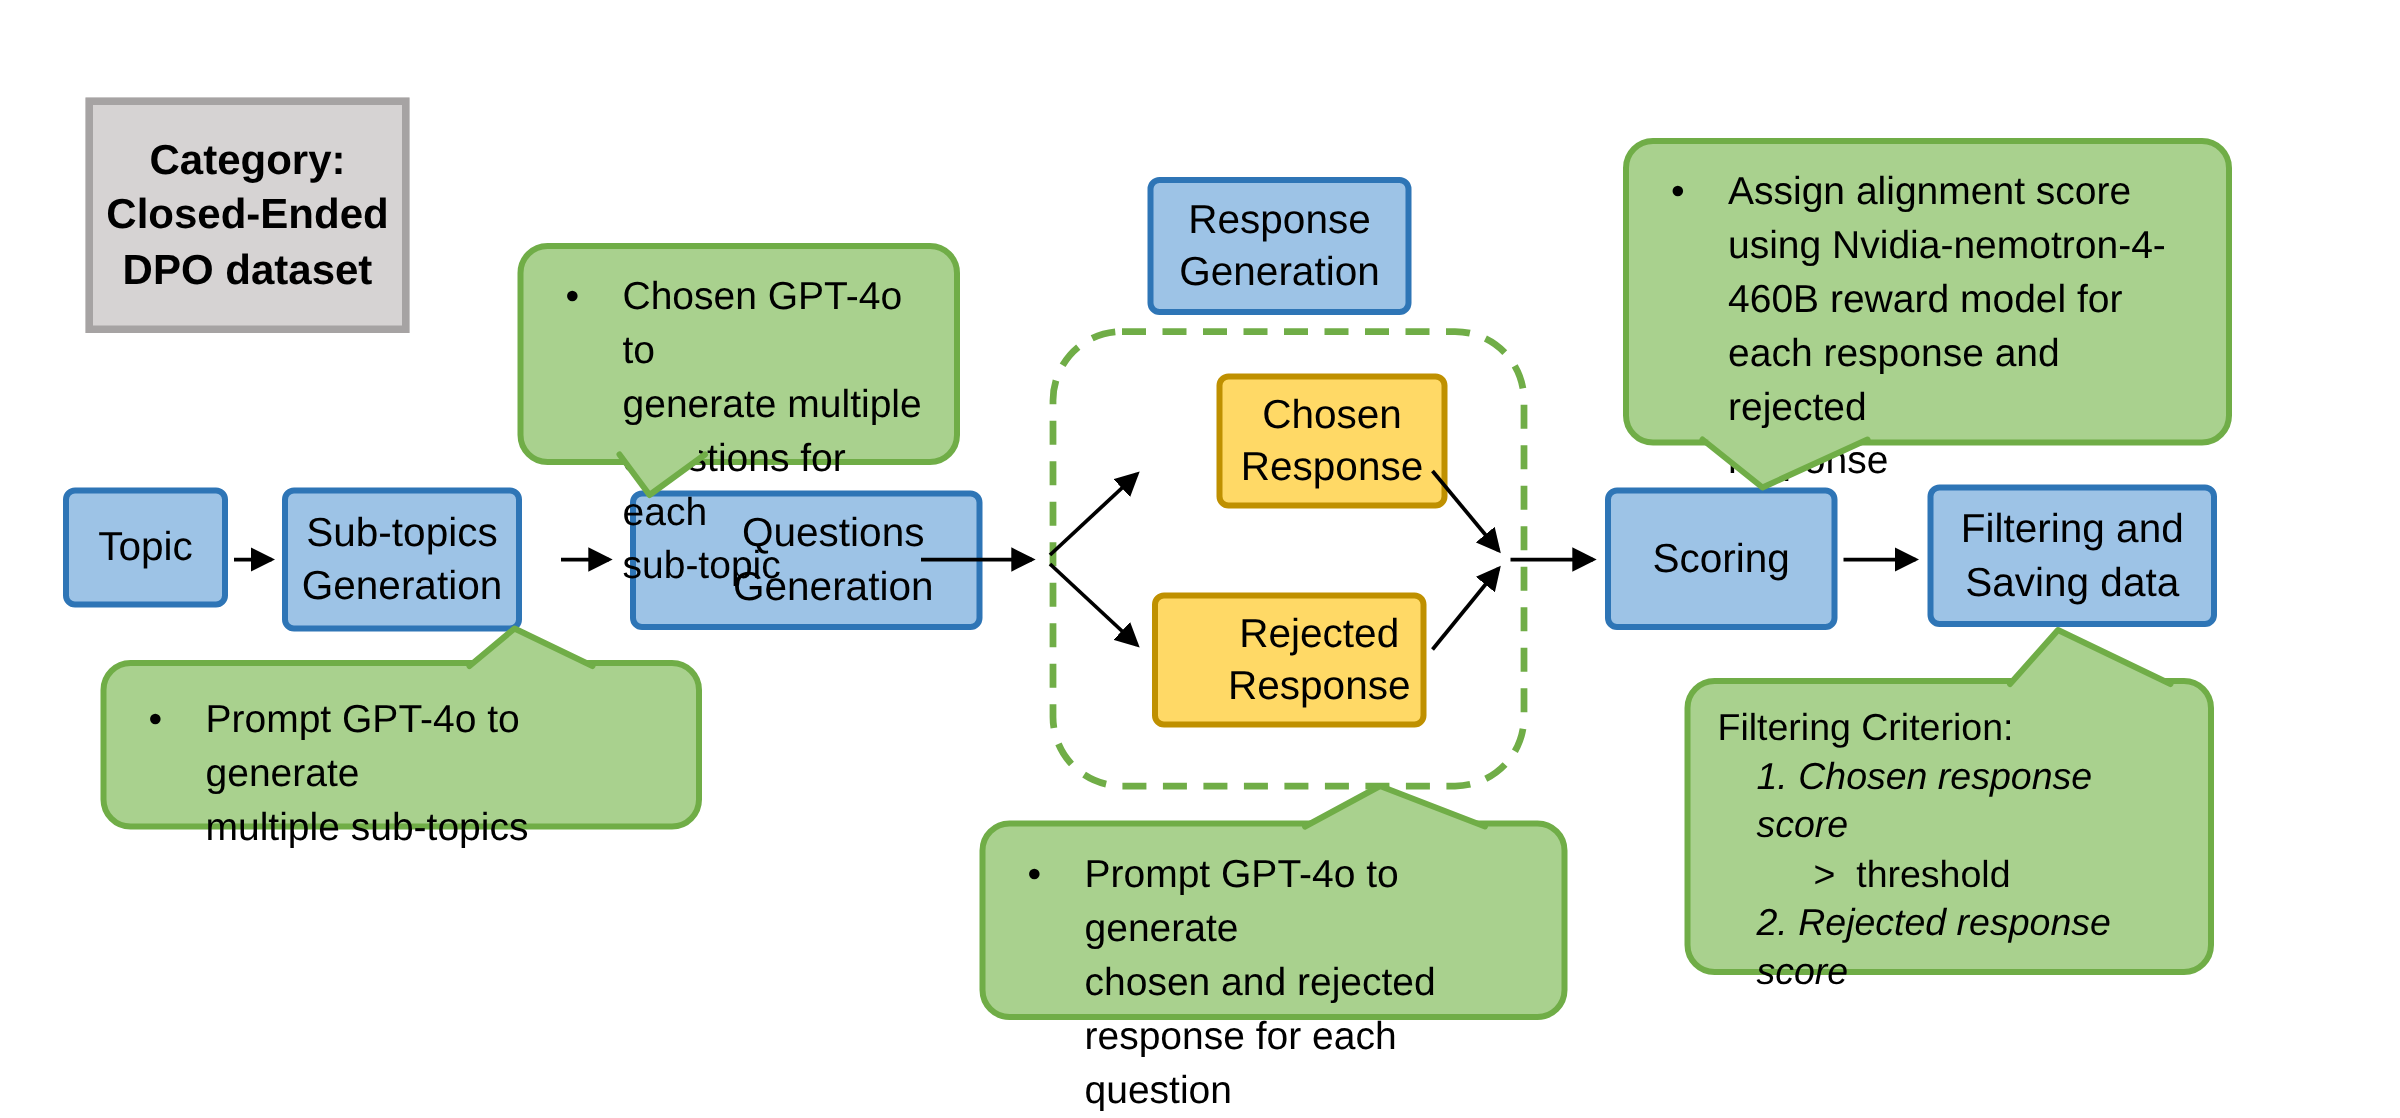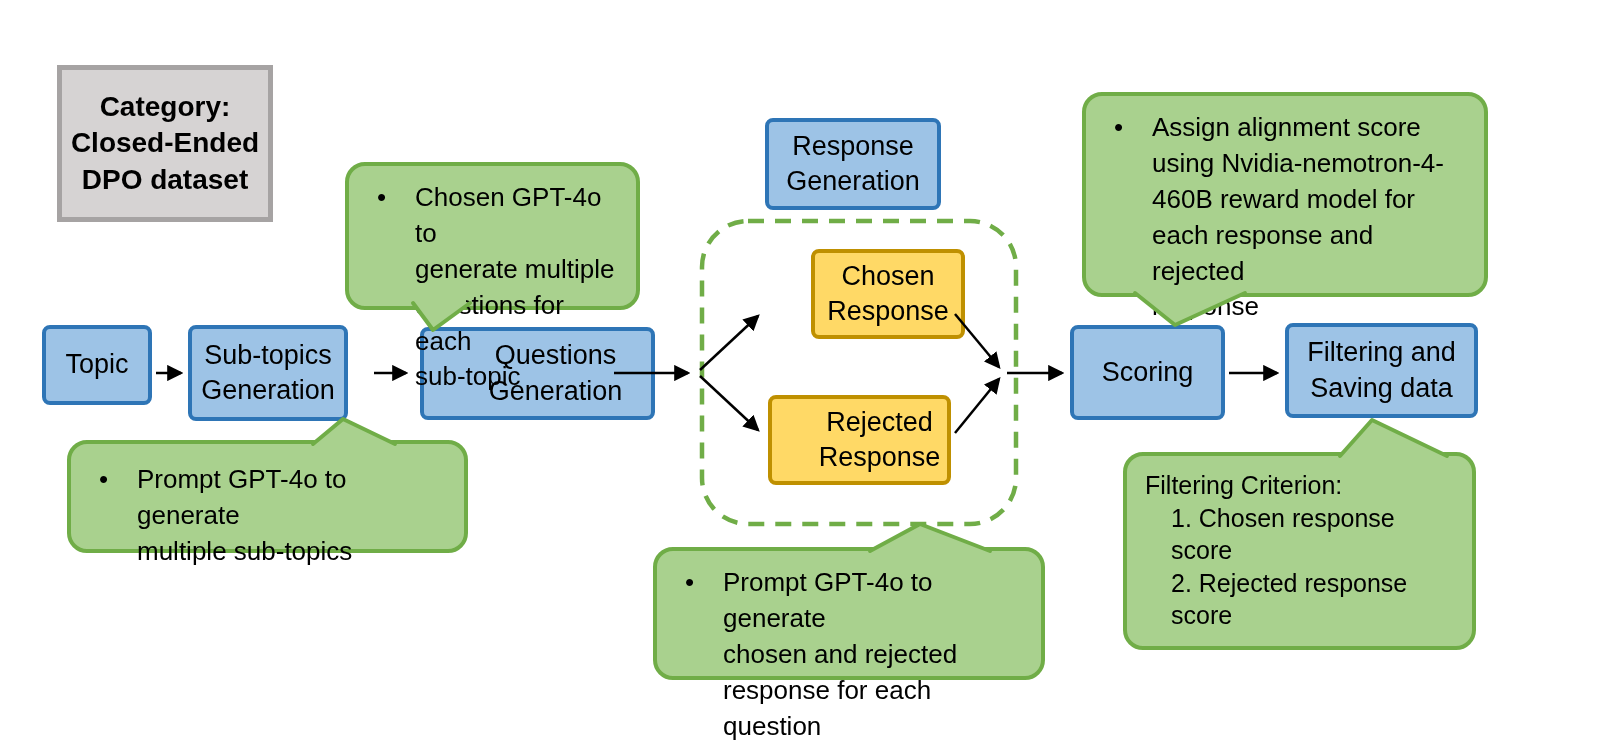--- a/index.html
+++ b/index.html
@@ -24,21 +24,21 @@
   }
   .callout{
     position:absolute;box-sizing:border-box;
     background:var(--callout-fill);border:4px solid var(--callout-border);
     border-radius:20px;font-size:26px;line-height:1.38;
   }
   .callout.bulleted{display:flex;align-items:flex-start;padding:14px 12px 8px 22px;}
   .callout .bullet{flex:0 0 38px;text-align:left;padding-left:6px;}
   .callout .callout-text{flex:1;white-space:pre-line;}
   .callout.filtering{font-size:25px;line-height:1.3;padding:13px 14px 8px 18px;}
-  .indent-1{padding-left:26px;}
+  .indent-1{padding-left:26px;font-style:italic;}
   .indent-2{padding-left:64px;white-space:pre-wrap;}
   svg.overlay{position:absolute;left:0;top:0;z-index:5;pointer-events:none;}
   .arrow{stroke:var(--arrow-color);stroke-width:2.5;fill:none;marker-end:url(#arrowhead);}
   .dashedrect{fill:none;stroke:var(--callout-border);stroke-width:4.5;stroke-dasharray:16 11;}
   .tail-fill{fill:var(--callout-fill);stroke:none;}
   .tail-edge{fill:none;stroke:var(--callout-border);stroke-width:4;stroke-linejoin:round;stroke-linecap:round;}
   #arrowhead path{fill:var(--arrow-color);}
 </style>
 </head>
 <body>
@@ -91,20 +91,21 @@
   <div class="callout bulleted" style="left:653px;top:547px;width:392px;height:133px;">
     <span class="bullet">•</span>
     <div class="callout-text">Prompt GPT-4o to generate
 chosen and rejected
 response for each question</div>
   </div>
 
   <div class="callout filtering" style="left:1123px;top:452px;width:353px;height:198px;">
     <div>Filtering Criterion:</div>
     <div class="indent-1">1. Chosen response score</div>
+    <div class="indent-2">&gt;  threshold</div>
     <div class="indent-1">2. Rejected response score</div>
   </div>
 
   <svg class="overlay" width="1600" height="745" viewBox="0 0 1600 745">
     <defs>
       <marker id="arrowhead" viewBox="0 0 10 10" refX="8.5" refY="5" markerWidth="6.5" markerHeight="6.5" orient="auto-start-reverse">
         <path d="M0 0 L10 5 L0 10 z"></path>
       </marker>
     </defs>
 

